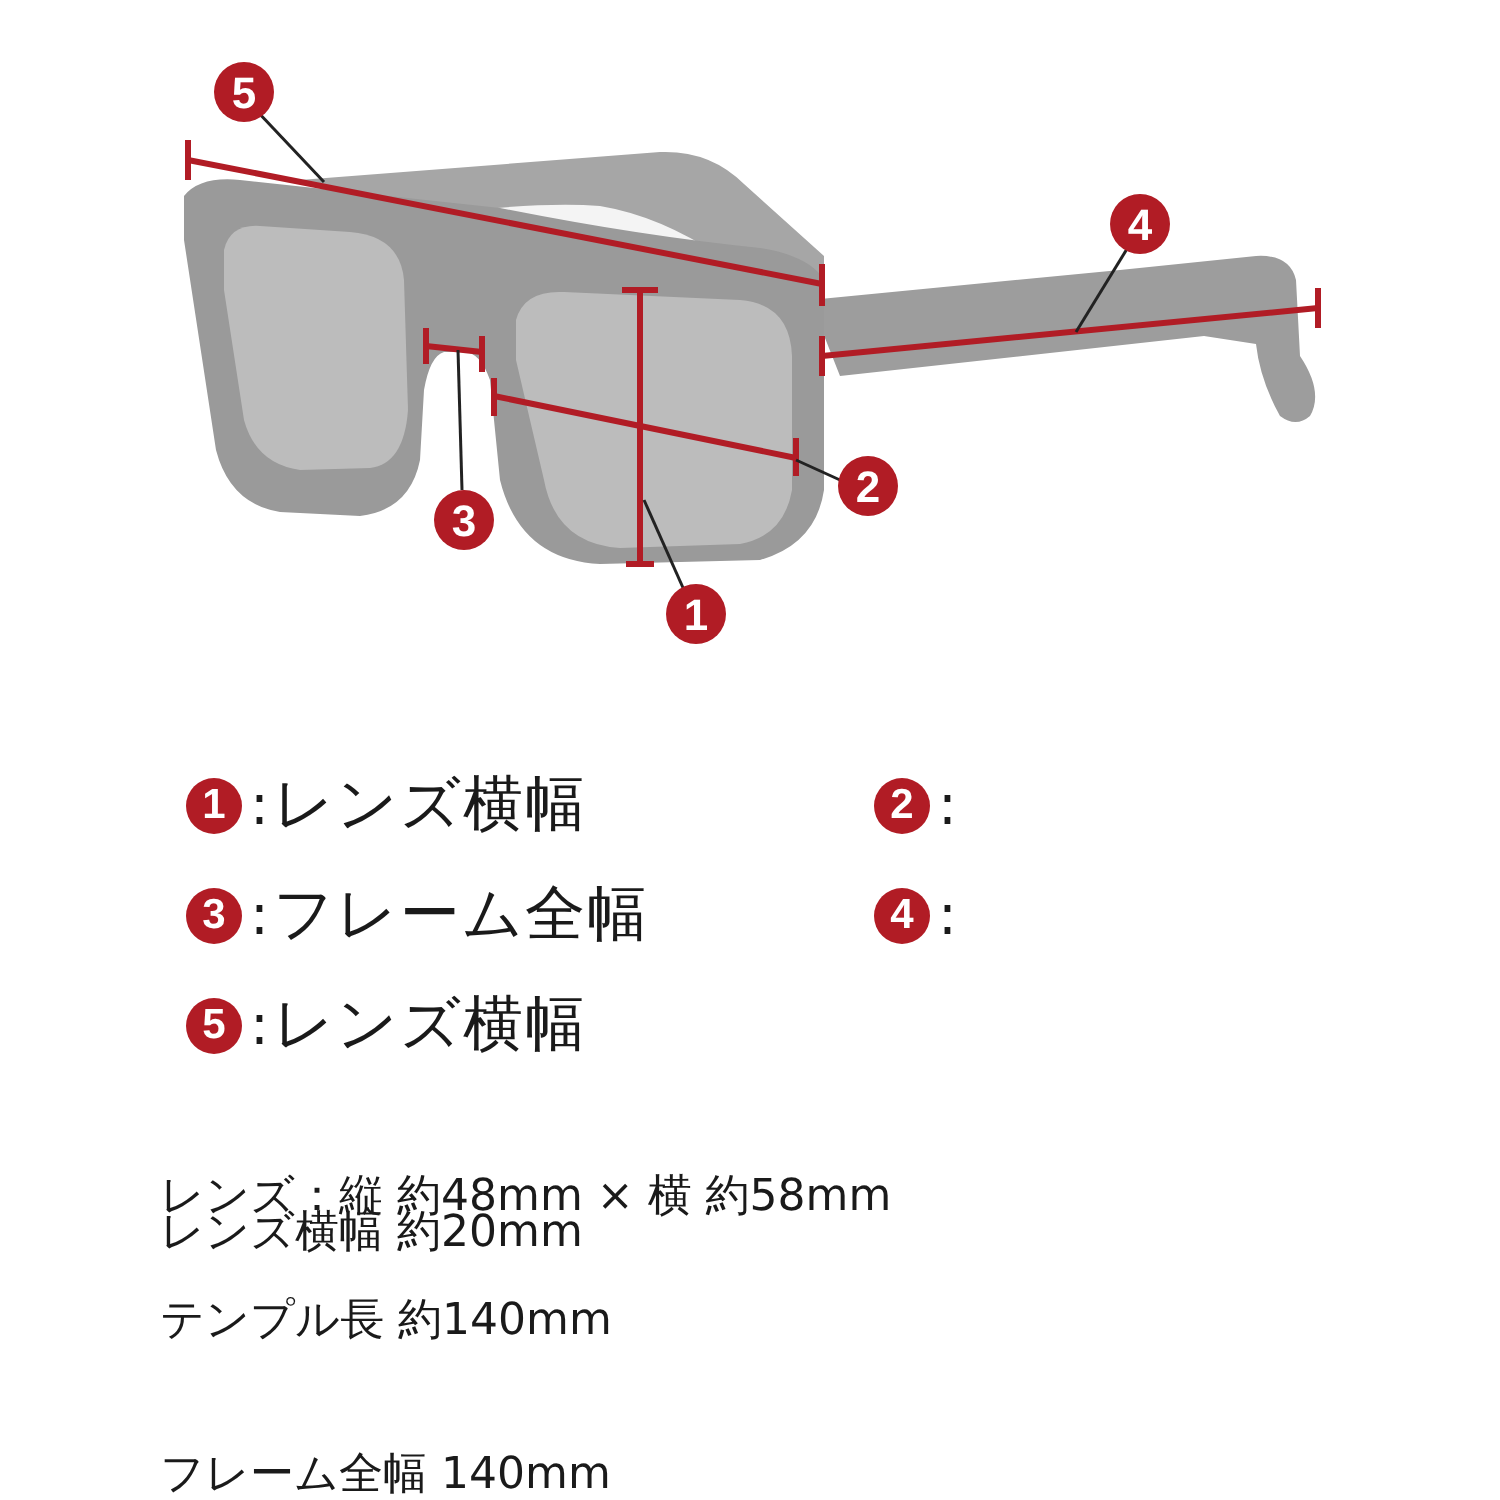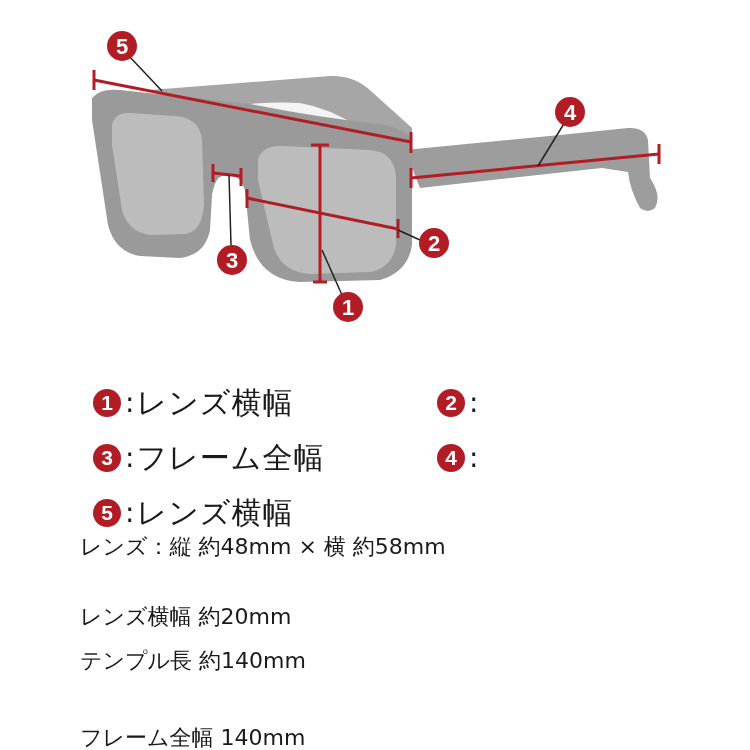--- a/index.html
+++ b/index.html
@@ -104,17 +104,17 @@
   <div class="legend-item" style="left:437px; top:438px;">
     <span class="legend-badge">4</span>
     <span class="legend-colon">:</span>
   </div>
   <div class="legend-item" style="left:93px; top:493px;">
     <span class="legend-badge">5</span>
     <span class="legend-colon">:</span>
     <span class="legend-label">レンズ横幅</span>
   </div>
 
-  <div class="spec-line" style="top:536px;text-align:right;">レンズ：縦 約48mm × 横 約58mm</div>
+  <div class="spec-line" style="top:588px;text-align:right;">レンズ：縦 約48mm × 横 約58mm</div>
   <div class="spec-line" style="top:606px;">レンズ横幅 約20mm</div>
   <div class="spec-line" style="top:650px;">テンプル長 約140mm</div>
   <div class="spec-line" style="top:727px;">フレーム全幅 140mm</div>
 </div>
 
 </body></html>

